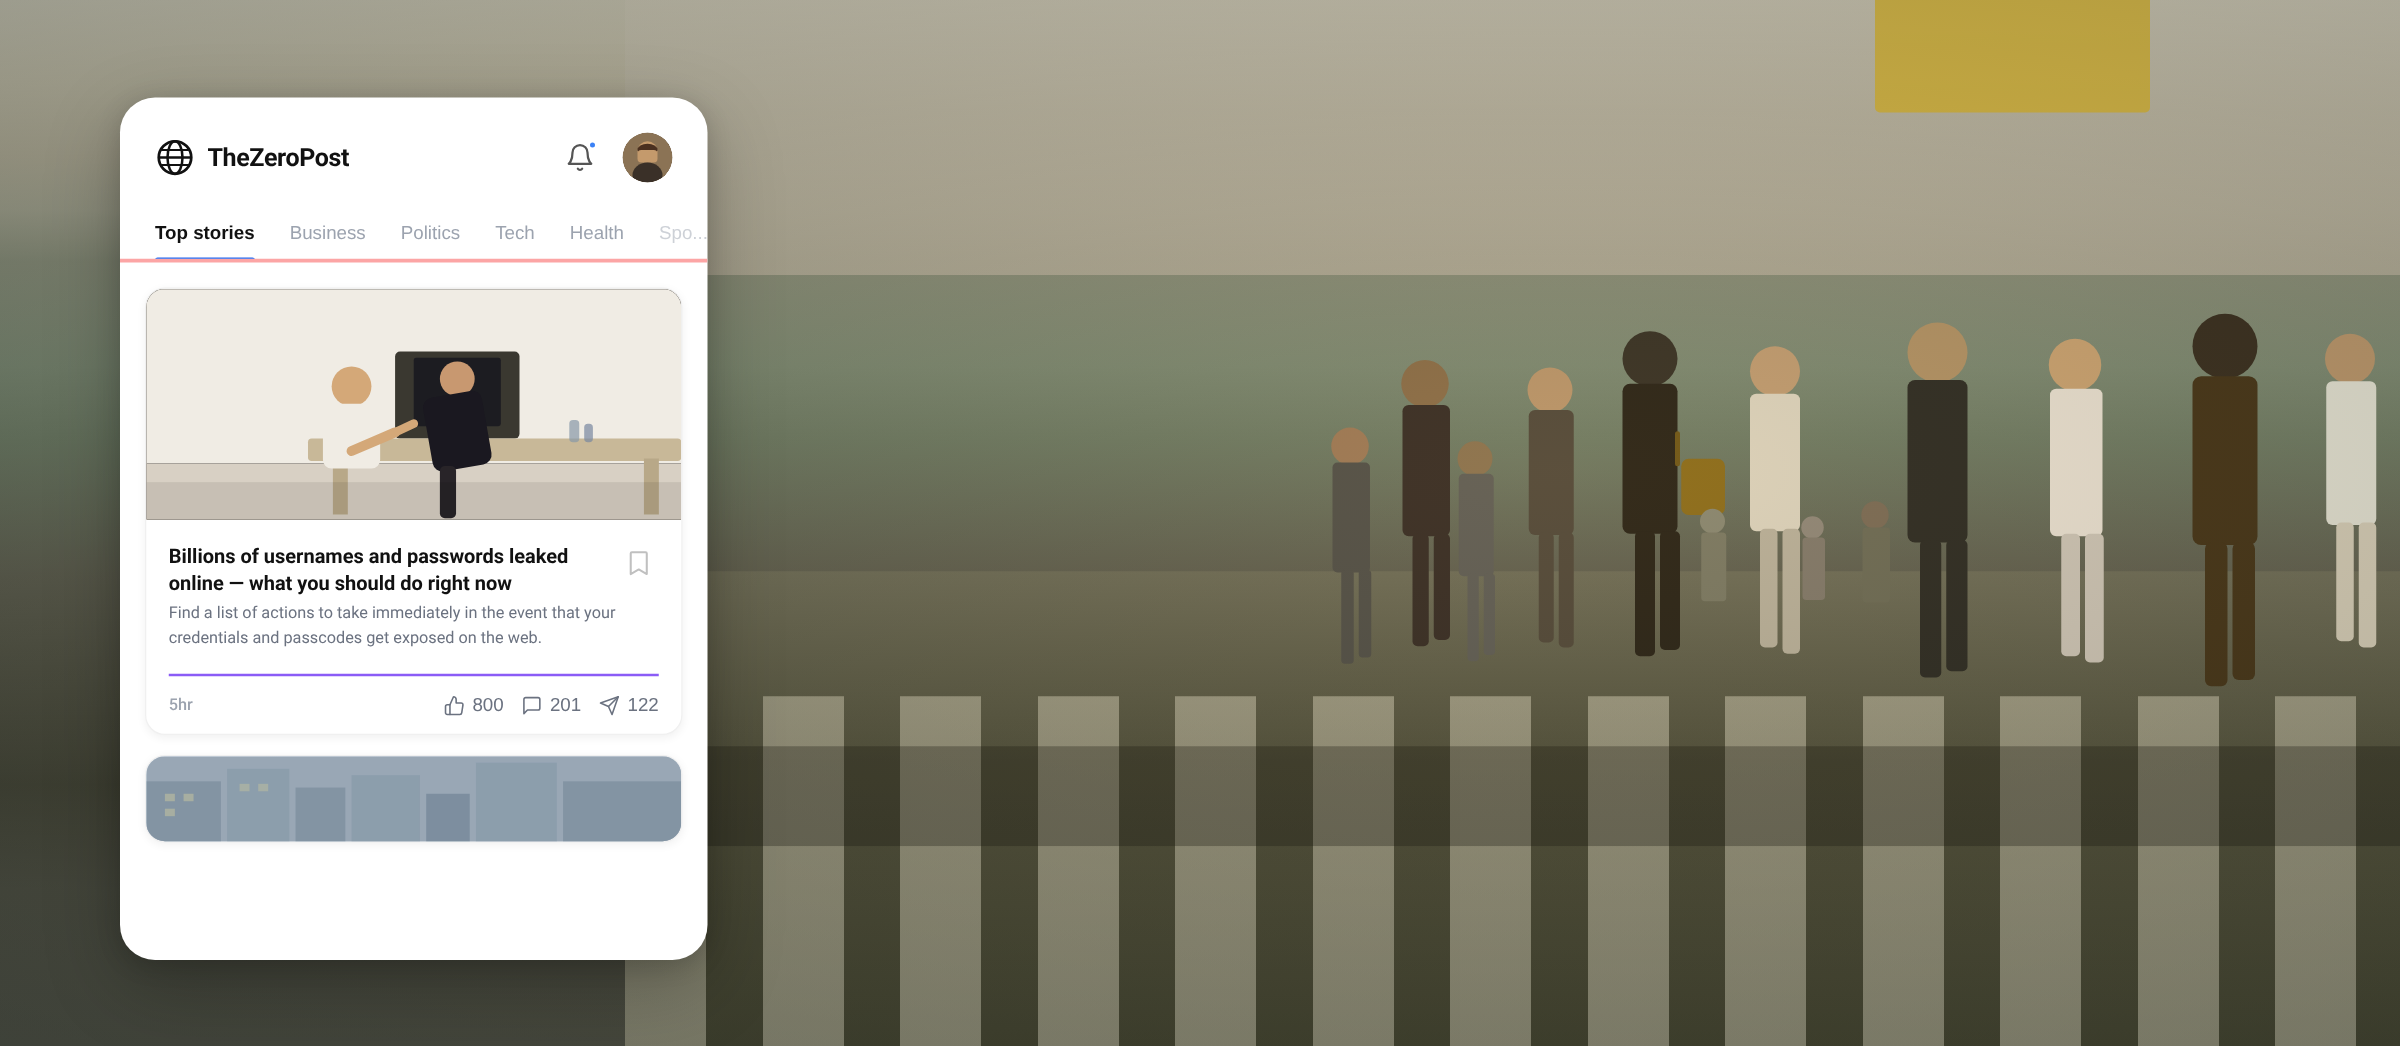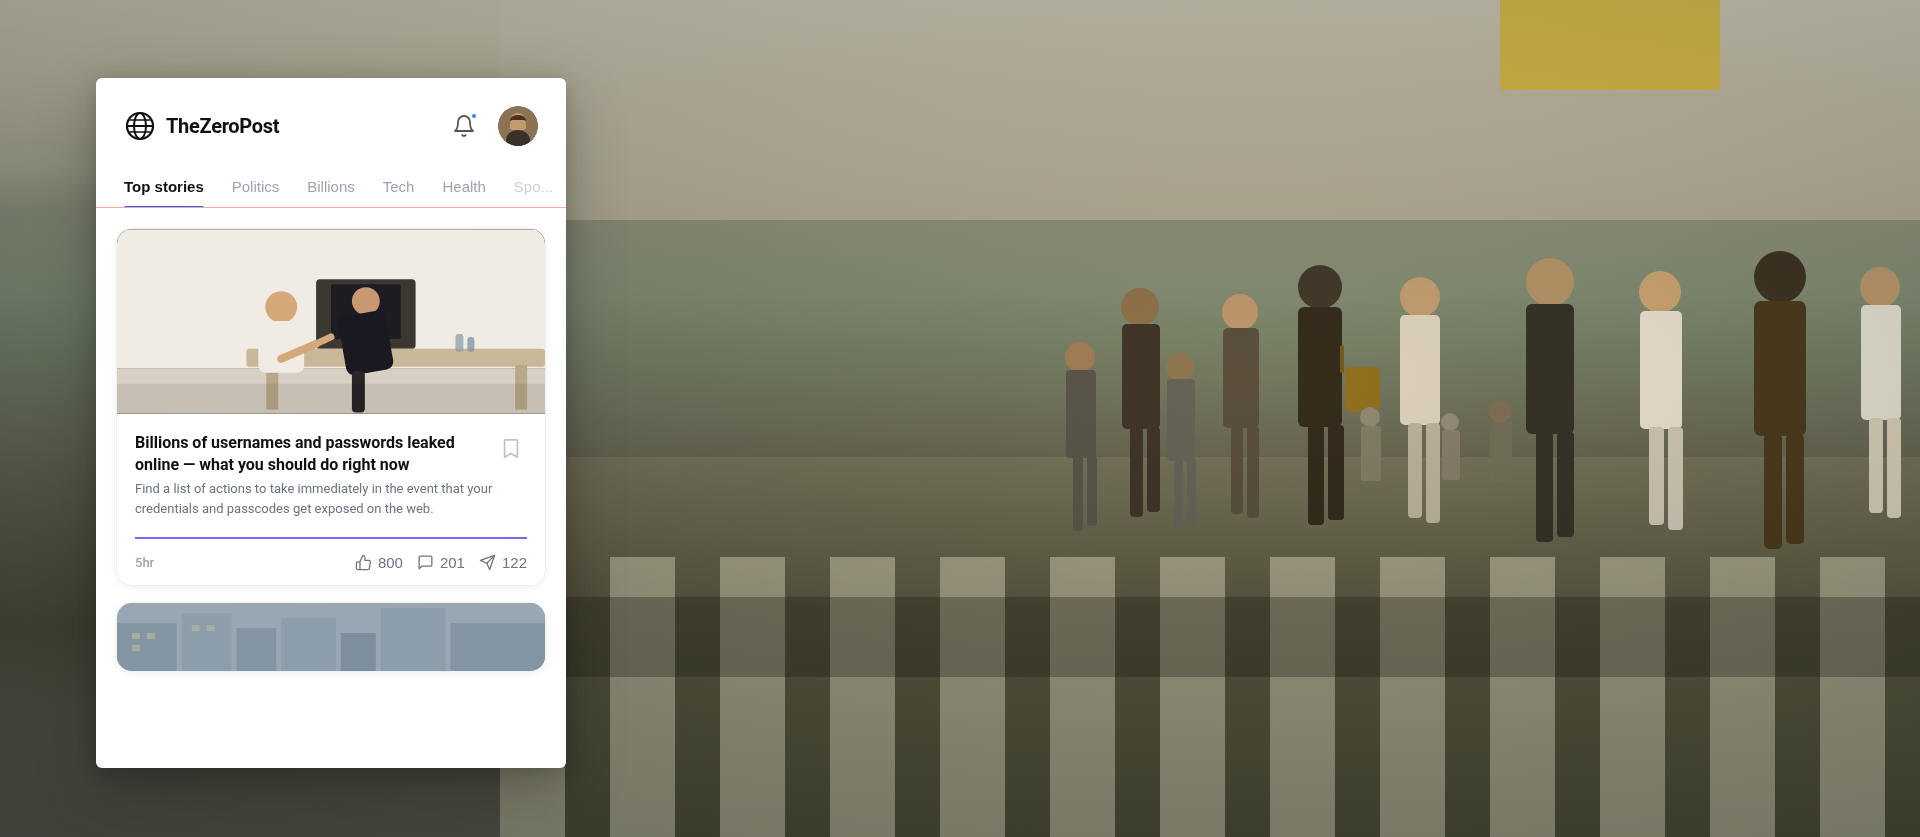--- a/index.html
+++ b/index.html
@@ -44,21 +44,21 @@
     }
 
     
     .app-card {
       position: absolute;
       top: 78px;
       left: 96px;
       width: 470px;
       height: 690px;
       background: #ffffff;
-      border-radius: 6px;
+      border-radius: 28px;
       box-shadow: 0 20px 60px rgba(0,0,0,0.25), 0 4px 20px rgba(0,0,0,0.15);
       overflow: hidden;
       display: flex;
       flex-direction: column;
     }
 
     
     .app-header {
       display: flex;
       align-items: center;
@@ -135,21 +135,21 @@
       overflow: hidden;
       position: relative;
     }
 
     
     .nav-tabs {
       display: flex;
       align-items: center;
       gap: 0;
       padding: 20px 28px 0 28px;
-      border-bottom: 1px solid #fca5a5;
+      border-bottom: 3px solid #fca5a5;
       overflow: hidden;
     }
 
     .nav-tab {
       padding: 12px 14px;
       font-size: 15px;
       color: #9ca3af;
       cursor: pointer;
       white-space: nowrap;
       border: none;
@@ -435,22 +435,22 @@
 
             <ellipse cx="20" cy="34" rx="12" ry="10" fill="#3a3028"></ellipse>
           </svg>
         </div>
       </button>
     </div>
   </div>
 
   <nav class="nav-tabs">
     <button class="nav-tab active">Top stories</button>
+    <button class="nav-tab">Business</button>
     <button class="nav-tab">Politics</button>
-    <button class="nav-tab">Billions</button>
     <button class="nav-tab">Tech</button>
     <button class="nav-tab">Health</button>
     <button class="nav-tab" style="opacity:0.5;">Spo...</button>
   </nav>
 
   <div class="content-area">
 
     <div class="story-card">
 
       <div class="story-image">

